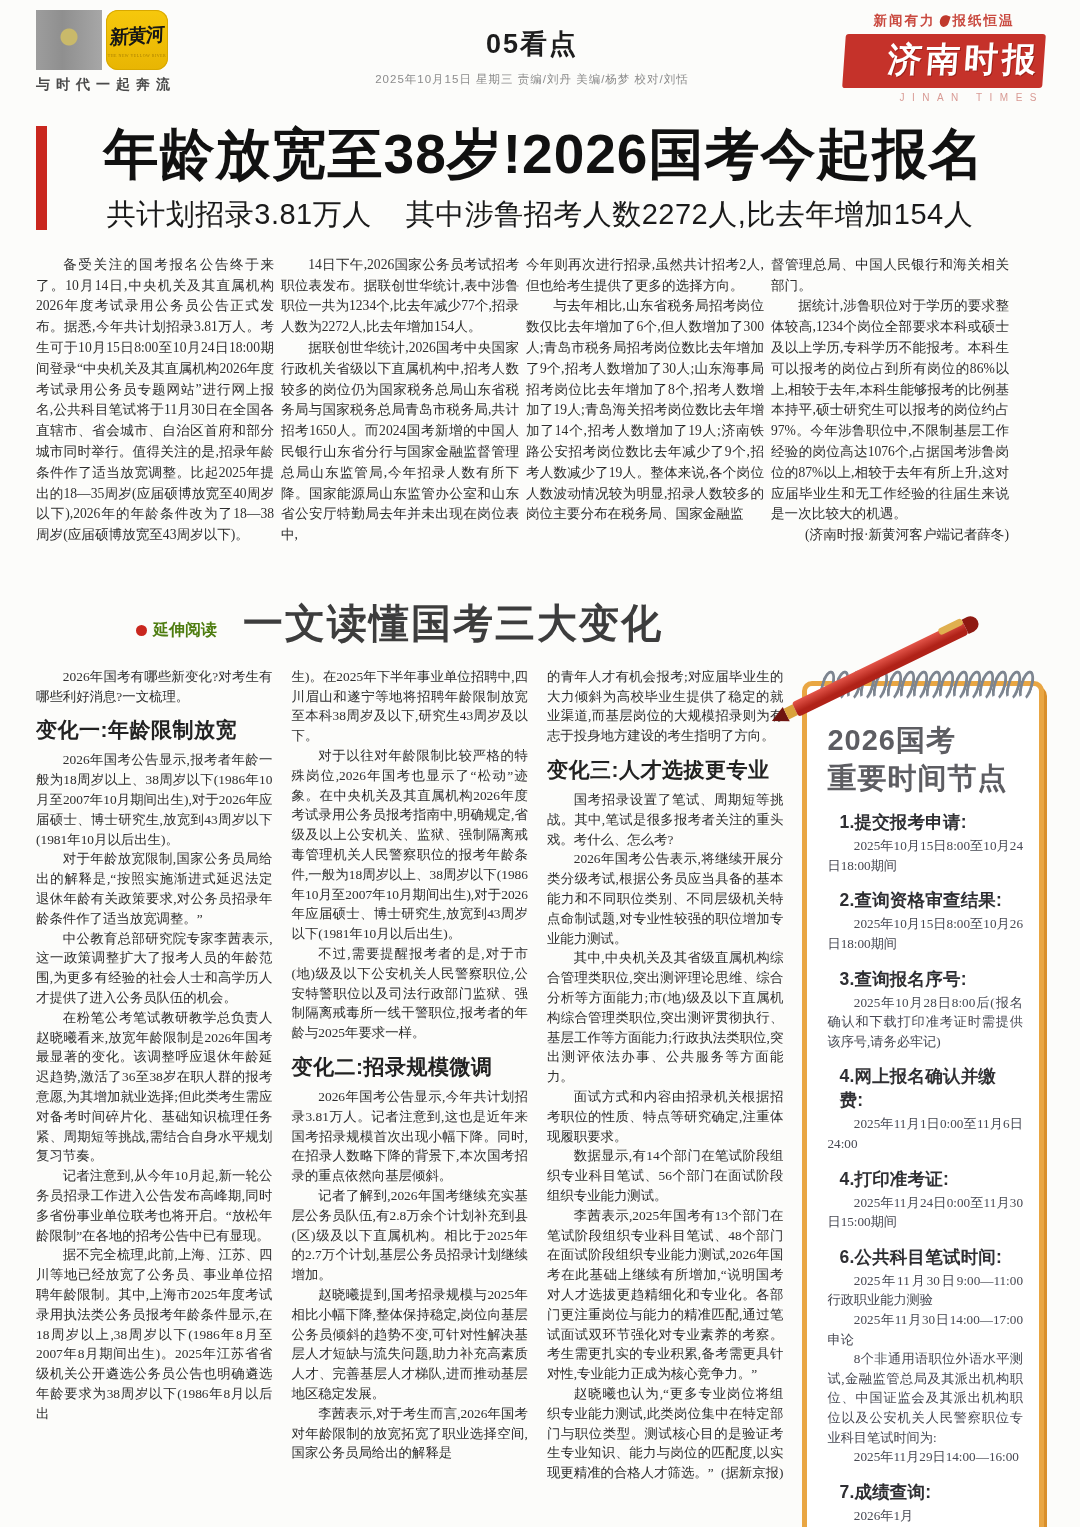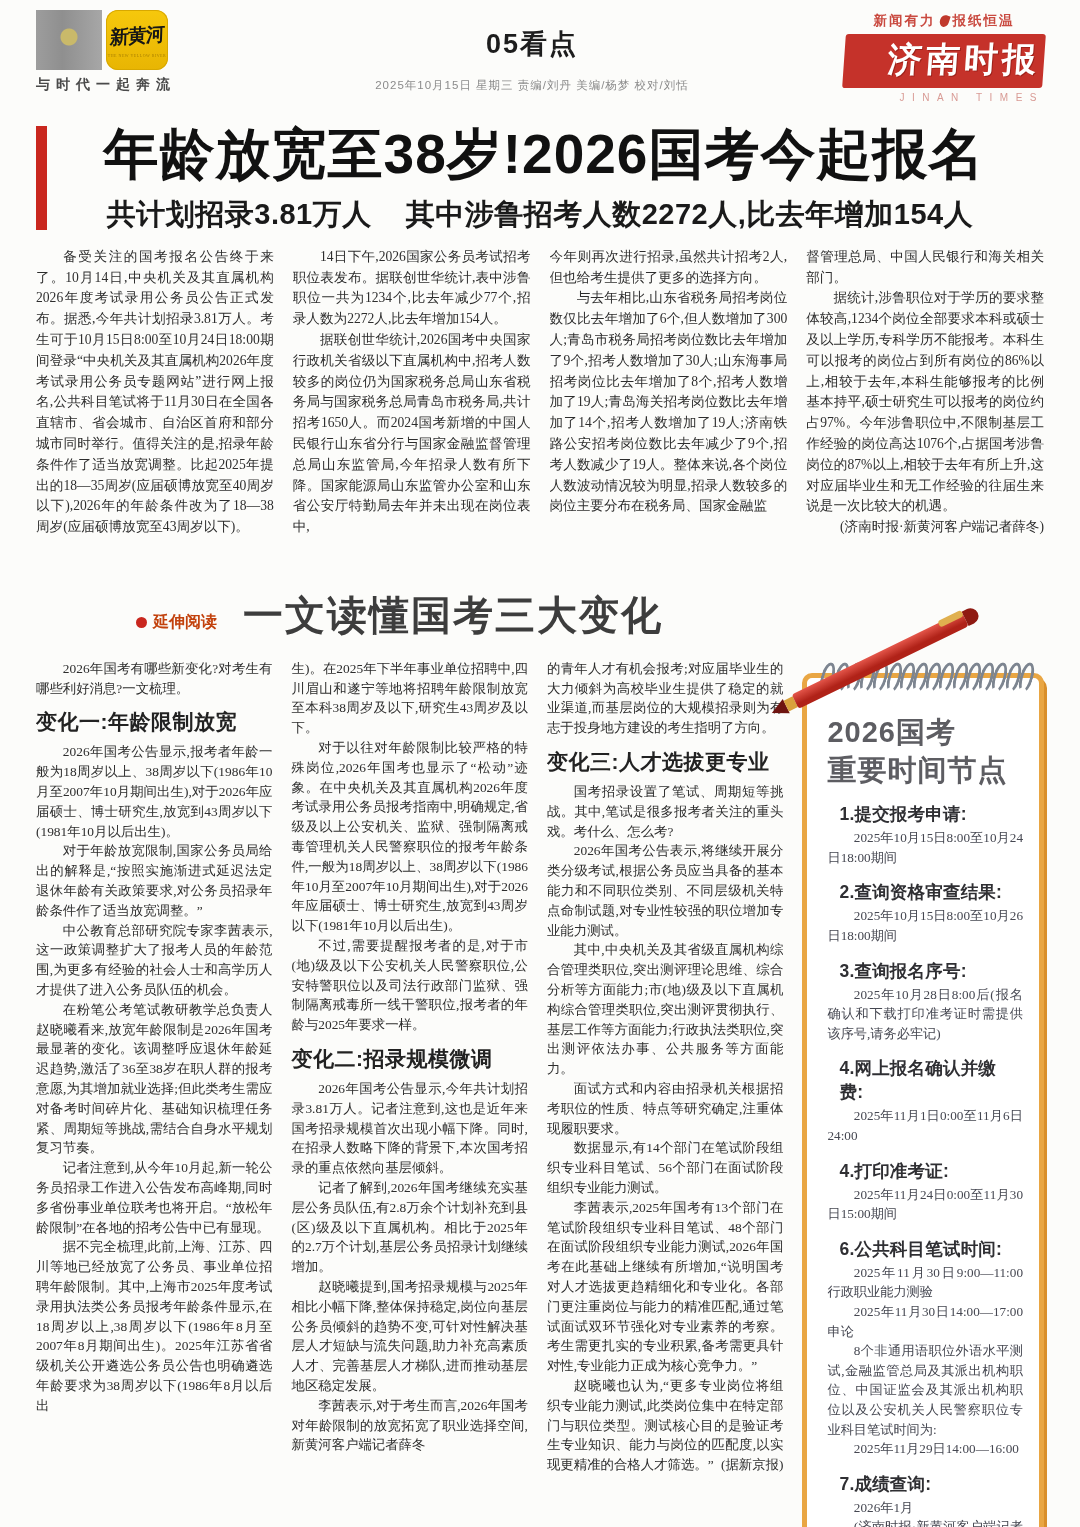--- a/index.html
+++ b/index.html
@@ -14,47 +14,47 @@
       linear-gradient(90deg,#9d9d9d,#8f8f8f 40%,#a7a7a7);}
   .app-icon{width:62px;height:60px;border-radius:12px;background:linear-gradient(180deg,#f6c80c,#e8b503);
       display:flex;flex-direction:column;align-items:center;justify-content:center;box-shadow:inset 0 0 0 1px #d8a800;}
   .app-icon .cn{font-family:"Liberation Serif",serif;font-weight:900;font-size:19px;color:#161616;
       transform:rotate(-4deg) skewX(-6deg);letter-spacing:-1px;}
   .app-icon .en{font-size:4px;color:#a87f00;letter-spacing:.5px;margin-top:4px;}
   .brand-left .slogan{margin-top:6px;font-family:"Liberation Sans",sans-serif;font-weight:700;
       font-size:14px;color:#4a4a4a;letter-spacing:6px;}
   .masthead-center{position:absolute;left:0;right:16px;top:26px;text-align:center;}
   .section-label{font-family:"Liberation Sans",sans-serif;font-weight:900;font-size:27px;color:#1d1d1d;letter-spacing:2px;}
-  .date-line{margin-top:16px;font-family:"Liberation Sans",sans-serif;font-size:11.5px;color:#8b8b8b;letter-spacing:1px;}
+  .date-line{margin-top:10px;font-family:"Liberation Sans",sans-serif;font-size:11.5px;color:#8b8b8b;letter-spacing:1px;}
   .brand-right{position:absolute;right:36px;top:12px;width:200px;text-align:right;}
   .brand-right .slogan-line{display:flex;align-items:center;justify-content:center;gap:4px;
       font-family:"Liberation Sans",sans-serif;font-size:13.5px;color:#c94a40;letter-spacing:2px;font-weight:600;}
   .flame{display:inline-block;width:9px;height:12px;background:#c0392c;border-radius:60% 0 55% 55%;transform:rotate(18deg);}
   .jinan-logo{margin-top:4px;background:#c5322a;color:#fff;font-family:"Liberation Serif",serif;
       font-weight:900;font-size:34px;letter-spacing:4px;padding:3px 4px 5px;transform:skewX(-4deg);
       border-radius:3px;text-shadow:1px 1px 0 #9e221b;}
   .jinan-en{margin-top:4px;font-family:"Liberation Sans",sans-serif;font-size:10px;color:#d89a94;letter-spacing:7.5px;}
   
   .lead{position:relative;padding:14px 36px 0;}
   .accent-bar{position:absolute;left:36px;top:18px;width:11px;height:104px;background:#c9271e;}
   h1.headline{margin:0;padding:0 0 0 8px;text-align:center;font-family:"Liberation Sans",sans-serif;
       font-weight:900;font-size:55px;line-height:1.18;color:#111;letter-spacing:1px;}
   h2.subheadline{margin:8px 0 0;text-align:center;font-family:"Liberation Sans",sans-serif;
-      font-weight:700;font-size:29px;color:#1a1a1a;letter-spacing:.5px;}
+      font-weight:400;font-size:29px;color:#1a1a1a;letter-spacing:.5px;}
   h2.subheadline .gap{display:inline-block;width:34px;}
-  .cols4{display:flex;gap:19px;margin-top:12px;}
+  .cols4{display:flex;gap:7px;margin-top:20px;}
   .cols4 .col{width:238px;height:314px;overflow:hidden;}
   .col p{margin:0;font-size:13.6px;line-height:20.8px;text-align:justify;text-indent:2em;color:#2d2d2d;}
   .col p.cont{text-indent:0;}
   .col p.byline{text-indent:0;text-align:right;}
   
   .feature{padding:0 36px;margin-top:22px;}
   .feature-head{display:flex;align-items:flex-end;gap:26px;padding-left:100px;height:60px;}
   .kicker{display:flex;align-items:center;gap:6px;font-family:Liberation Sans, sans-serif;
-      font-weight:800;font-size:16px;color:#c2410c;padding-bottom:10px;}
+      font-weight:800;font-size:16px;color:#4d7c0f;padding-bottom:10px;}
   .kicker .dot{width:11px;height:11px;border-radius:50%;background:#c9271e;}
   .feature-title{margin:0;font-family:"Liberation Sans",sans-serif;font-weight:900;font-size:40px;
       color:#3d3d3d;letter-spacing:2px;text-align:center;}
   .lower{display:flex;gap:19px;margin-top:16px;}
   .lower .tcol{width:238px;height:876px;overflow:hidden;}
   .tcol p{margin:0;font-size:13.4px;line-height:19.8px;text-align:justify;text-indent:2em;color:#2d2d2d;}
   .tcol p.cont{text-indent:0;}
   .tcol h3{margin:10px 0 6px;font-family:"Liberation Sans",sans-serif;font-weight:900;
       font-size:21px;color:#222;letter-spacing:.5px;}
   .tcol .src{float:right;text-indent:0;}
@@ -163,21 +163,21 @@
       </div>
 
       <div class="tcol">
         <p class="cont">生)。在2025年下半年事业单位招聘中,四川眉山和遂宁等地将招聘年龄限制放宽至本科38周岁及以下,研究生43周岁及以下。</p>
         <p>对于以往对年龄限制比较严格的特殊岗位,2026年国考也显示了“松动”迹象。在中央机关及其直属机构2026年度考试录用公务员报考指南中,明确规定,省级及以上公安机关、监狱、强制隔离戒毒管理机关人民警察职位的报考年龄条件,一般为18周岁以上、38周岁以下(1986年10月至2007年10月期间出生),对于2026年应届硕士、博士研究生,放宽到43周岁以下(1981年10月以后出生)。</p>
         <p>不过,需要提醒报考者的是,对于市(地)级及以下公安机关人民警察职位,公安特警职位以及司法行政部门监狱、强制隔离戒毒所一线干警职位,报考者的年龄与2025年要求一样。</p>
         <h3>变化二:招录规模微调</h3>
         <p>2026年国考公告显示,今年共计划招录3.81万人。记者注意到,这也是近年来国考招录规模首次出现小幅下降。同时,在招录人数略下降的背景下,本次国考招录的重点依然向基层倾斜。</p>
         <p>记者了解到,2026年国考继续充实基层公务员队伍,有2.8万余个计划补充到县(区)级及以下直属机构。相比于2025年的2.7万个计划,基层公务员招录计划继续增加。</p>
         <p>赵晓曦提到,国考招录规模与2025年相比小幅下降,整体保持稳定,岗位向基层公务员倾斜的趋势不变,可针对性解决基层人才短缺与流失问题,助力补充高素质人才、完善基层人才梯队,进而推动基层地区稳定发展。</p>
-        <p>李茜表示,对于考生而言,2026年国考对年龄限制的放宽拓宽了职业选择空间,新黄河客户端记者薛冬</p>
+        <p>李茜表示,对于考生而言,2026年国考对年龄限制的放宽拓宽了职业选择空间,国家公务员局给出的解释是</p>
       </div>
 
       <div class="tcol">
         <p class="cont">的青年人才有机会报考;对应届毕业生的大力倾斜为高校毕业生提供了稳定的就业渠道,而基层岗位的大规模招录则为有志于投身地方建设的考生指明了方向。</p>
         <h3>变化三:人才选拔更专业</h3>
         <p>国考招录设置了笔试、周期短等挑战。其中,笔试是很多报考者关注的重头戏。考什么、怎么考?</p>
         <p>2026年国考公告表示,将继续开展分类分级考试,根据公务员应当具备的基本能力和不同职位类别、不同层级机关特点命制试题,对专业性较强的职位增加专业能力测试。</p>
         <p>其中,中央机关及其省级直属机构综合管理类职位,突出测评理论思维、综合分析等方面能力;市(地)级及以下直属机构综合管理类职位,突出测评贯彻执行、基层工作等方面能力;行政执法类职位,突出测评依法办事、公共服务等方面能力。</p>
         <p>面试方式和内容由招录机关根据招考职位的性质、特点等研究确定,注重体现履职要求。</p>
         <p>数据显示,有14个部门在笔试阶段组织专业科目笔试、56个部门在面试阶段组织专业能力测试。</p>

